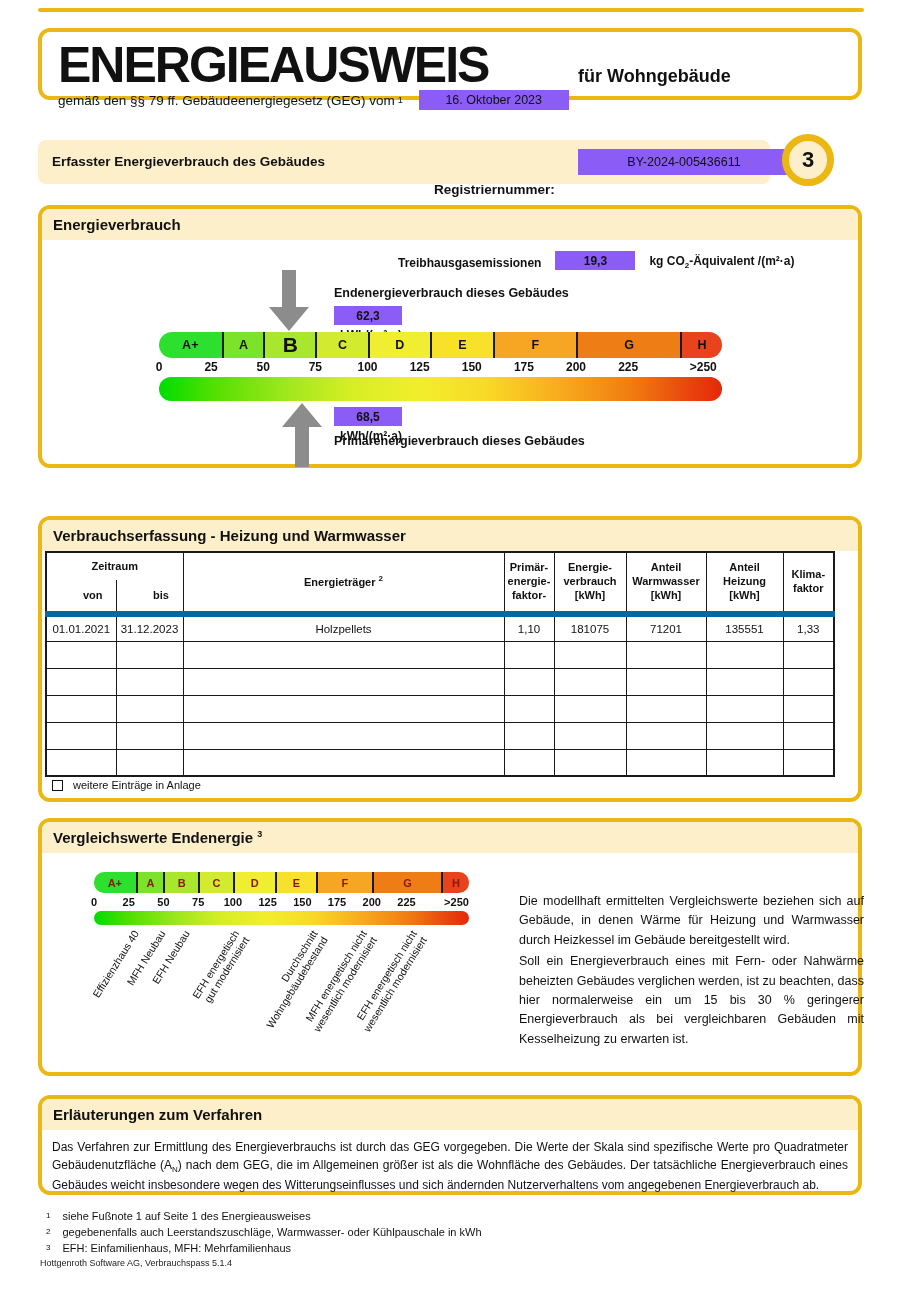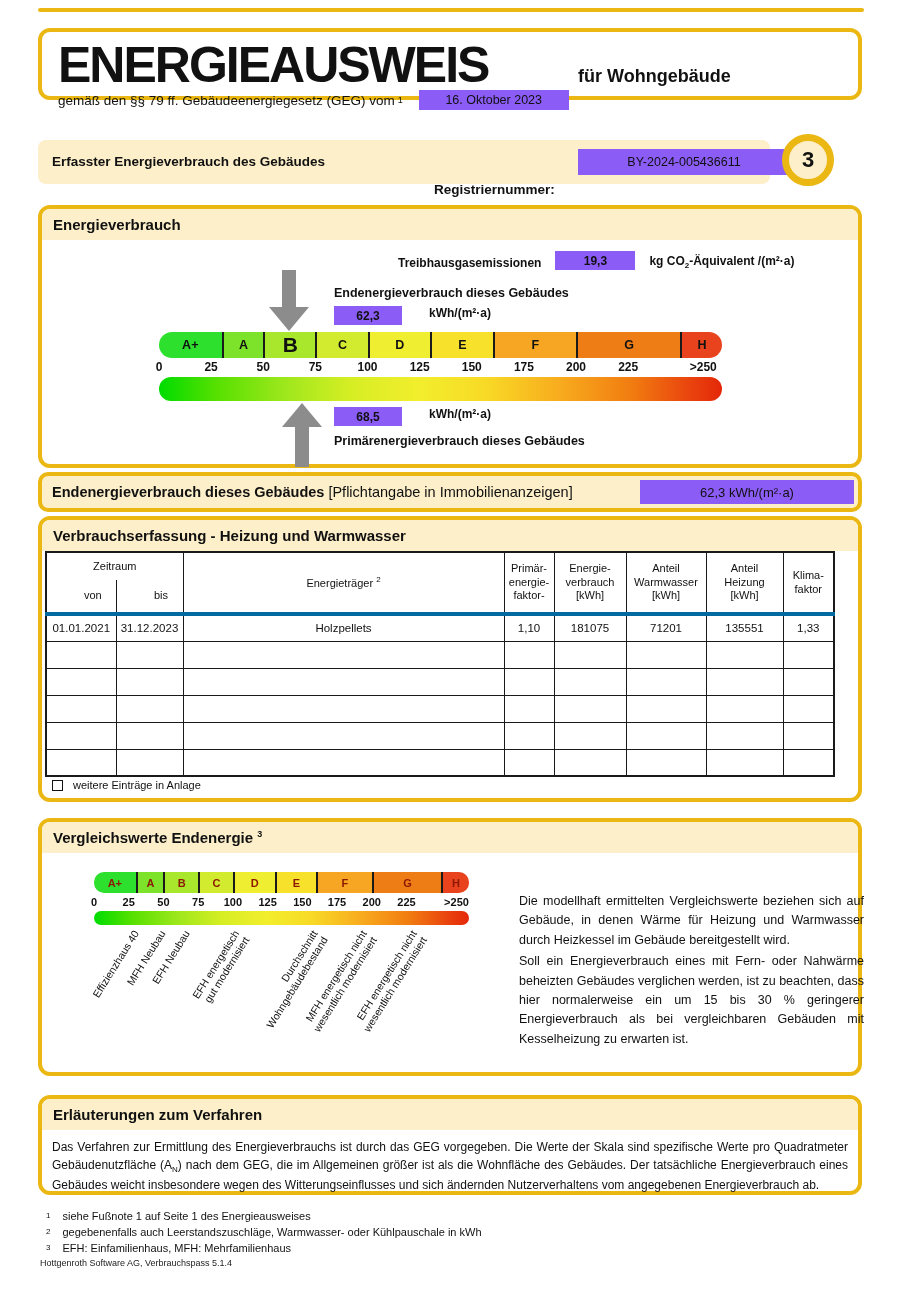--- a/index.html
+++ b/index.html
@@ -26,21 +26,21 @@
   .regbar .t2 { position:absolute; left:396px; top:14px; font-size:13.5px; font-weight:bold;margin-top:28px; }
   .regbar .rv { position:absolute; left:540px; top:9px; width:212px; height:26px; }
   .badge { position:absolute; left:782px; top:134px; width:52px; height:52px; border:7px solid #EBB712; border-radius:50%; background:#FCEFC9; display:flex; align-items:center; justify-content:center; font-size:22px; font-weight:bold; }
 
   
   #energy-box { left:38px; top:205px; width:824px; height:263px; }
   .ghg-row { position:absolute; left:356px; top:42px; display:flex; align-items:flex-end; gap:14px; font-size:12px; font-weight:bold; }
   .ghg-row .field { width:80px; height:19px; font-weight:bold; font-size:12px; }
   sub.small { font-size:8px; }
   .end-label { position:absolute; left:292px; top:77px; font-size:12.5px; font-weight:bold; }
-  .val-row { position:absolute; display:flex; align-items:flex-start; gap:27px; font-size:12px; font-weight:bold; }
+  .val-row { position:absolute; display:flex; align-items:flex-end; gap:3px; font-size:12px; font-weight:bold;flex-direction:column; }
   .val-row .field { width:68px; height:19px; font-weight:bold; font-size:12px; }
   #end-val-row { left:292px; top:97px; }
   #pri-val-row { left:292px; top:198px; }
   .pri-label { position:absolute; left:292px; top:225px; font-size:12.5px; font-weight:bold; }
 
   .scale-band { position:absolute; display:flex; overflow:hidden; }
   #band-big { left:117px; top:123px; width:563px; height:26px; border-radius:13px; }
   .seg { display:flex; align-items:center; justify-content:center; }
   .seg + .seg { border-left:2px solid #1a1a1a; }
   #band-big .seg span { font-size:12.5px; font-weight:bold; color:#111; }
@@ -65,21 +65,21 @@
   #end-banner .lbl { position:absolute; left:10px; top:8px; font-size:14.5px; }
   #end-banner .lbl b { font-weight:bold; }
   #end-banner .field { position:absolute; right:4px; top:4px; bottom:4px; width:214px; font-size:13px; }
 
   
   #table-box { left:38px; top:516px; width:824px; height:286px; }
   #vtable { border-collapse:collapse; margin:0 0 0 3px; table-layout:fixed; }
   #vtable td { border:1px solid #1a1a1a; text-align:center; vertical-align:middle; font-size:11px; }
   #vtable { border:2px solid #1a1a1a; }
   #vtable thead td { line-height:1.25; }
-  #vtable thead { border-bottom:4px solid #0369a1; }
+  #vtable thead { border-bottom:6px solid #0369a1;font-weight:bold; }
   .prewrap { white-space:pre-line; }
   .zeit { border-bottom-style:hidden !important; height:28px; }
   .vonbis { border-top-style:hidden !important; height:34px;padding-left:23px; }
   #vtable tbody td { height:27px; font-size:11.5px; }
   .chkrow { position:absolute; left:10px; bottom:7px; display:flex; align-items:center; gap:10px; font-size:11px; }
   .chk { width:11px; height:11px; border:1.6px solid #111; background:#fff; }
 
   
   #cmp-box { left:38px; top:818px; width:824px; height:258px; }
   #band-sm { left:52px; top:50px; width:375px; height:21px; border-radius:10px; }
@@ -194,26 +194,20 @@
       <div class="stem"></div>
     </div>
 
     <div class="val-row" id="pri-val-row">
       <span class="field">68,5</span>
       <span>kWh/(m²·a)</span>
     </div>
     <div class="pri-label">Primärenergieverbrauch dieses Gebäudes</div>
   </div>
 
-  <div class="gbox" id="end-banner">
-    <div class="lbl">
-      <b>Endenergieverbrauch dieses Gebäudes</b> <span>[Pflichtangabe in Immobilienanzeigen]</span>
-    </div>
-    <div class="field">62,3 kWh/(m²·a)</div>
-  </div>
 
   <div class="gbox" id="table-box">
     <div class="secband">Verbrauchserfassung - Heizung und Warmwasser</div>
     <table id="vtable">
       <colgroup>
         <col style="width:70px">
           <col style="width:67px">
           <col style="width:321px">
           <col style="width:50px">
         <col style="width:72px">

